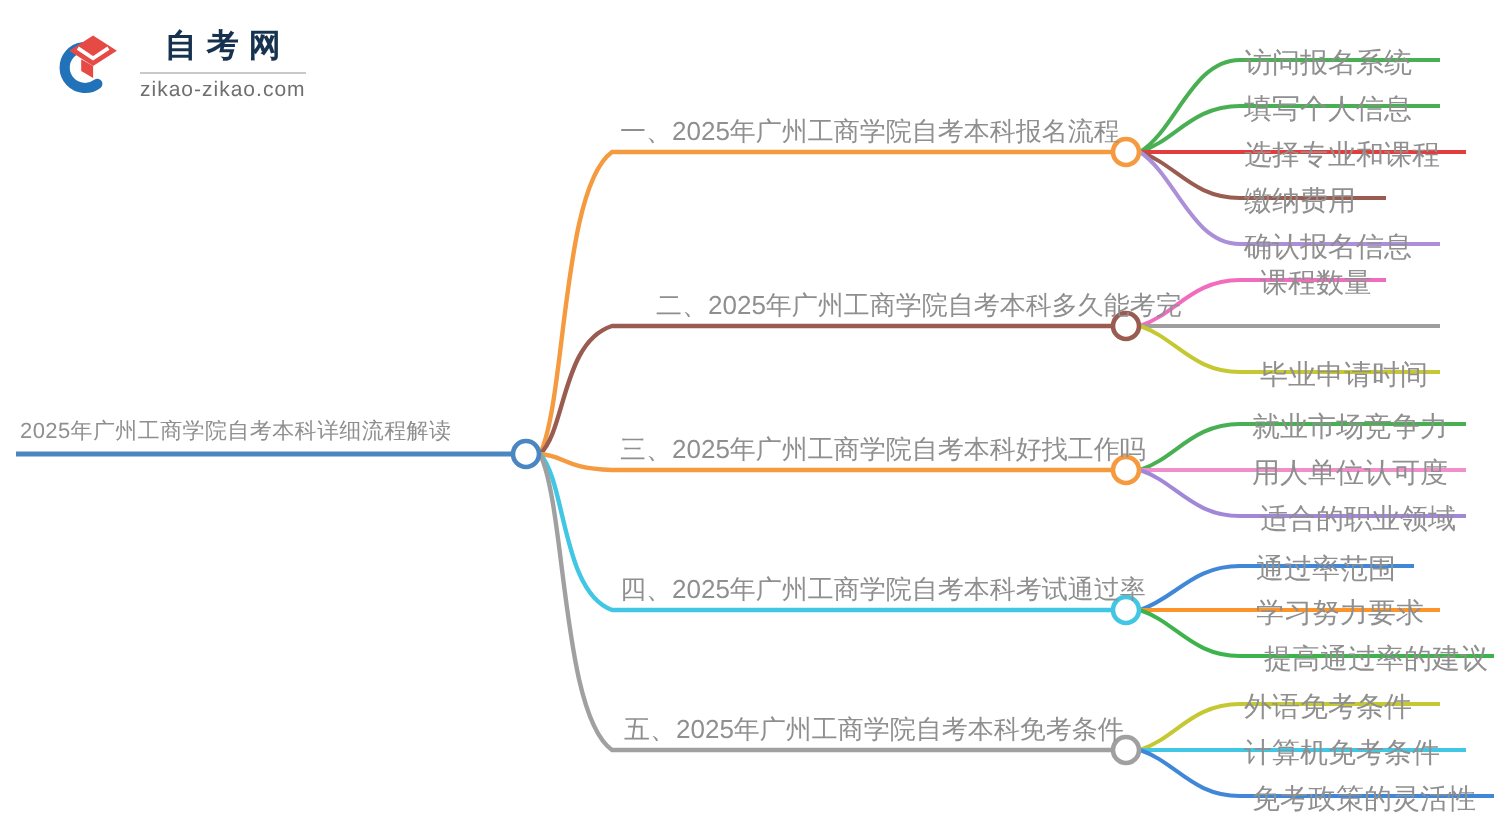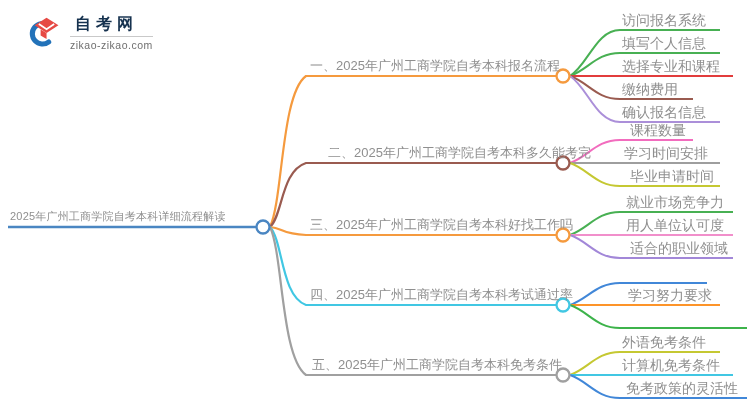--- a/index.html
+++ b/index.html
@@ -3,23 +3,23 @@
 <meta charset="utf-8">
 <title>2025年广州工商学院自考本科详细流程解读</title>
 <style>
   html,body{margin:0;padding:0;background:#fff;}
   body{font-family:"Liberation Sans","DejaVu Sans",sans-serif;}
   .canvas{position:relative;width:750px;height:410px;background:#ffffff;overflow:hidden;}
   .lines{position:absolute;left:0;top:0;width:750px;height:410px;}
   .lbl{position:absolute;height:18px;line-height:18px;color:#8f8f8f;white-space:nowrap;}
   .lbl.root{font-size:11px;letter-spacing:0.2px;}
   .lbl.branch{font-size:13px;}
-  .lbl.child{font-size:14px;}
+  .lbl.child{font-size:14px;margin-top:11px;}
   .logo{position:absolute;left:27px;top:14px;display:flex;align-items:center;gap:9px;}
-  .logo-text{display:flex;flex-direction:column;align-items:flex-start;}
+  .logo-text{display:flex;flex-direction:column;align-items:center;}
   .site-name{font-size:16px;font-weight:bold;color:#16324f;letter-spacing:5px;text-indent:5px;line-height:20px;}
   .logo-divider{width:100%;height:1px;background:#c9c9c9;margin:2px 0 2px 0;}
   .site-url{font-size:10.5px;color:#6f6f6f;letter-spacing:0.5px;line-height:12px;}
 </style>
 </head>
 <body>
 
 <div class="canvas">
 
   <svg class="lines" viewBox="0 0 750 410">
@@ -84,26 +84,27 @@
   <div class="lbl branch" style="left:310px;top:286px;">四、2025年广州工商学院自考本科考试通过率</div>
   <div class="lbl branch" style="left:312px;top:356px;">五、2025年广州工商学院自考本科免考条件</div>
 
   <div class="lbl child" style="left:622px;top:11px;">访问报名系统</div>
   <div class="lbl child" style="left:622px;top:34px;">填写个人信息</div>
   <div class="lbl child" style="left:622px;top:57px;">选择专业和课程</div>
   <div class="lbl child" style="left:622px;top:80px;">缴纳费用</div>
   <div class="lbl child" style="left:622px;top:103px;">确认报名信息</div>
 
   <div class="lbl child" style="left:630px;top:121px;">课程数量</div>
-  <div class="lbl child" style="left:624px;top:144px;">学习时间安排</div>
   <div class="lbl child" style="left:630px;top:167px;">毕业申请时间</div>
 
   <div class="lbl child" style="left:626px;top:216px;">用人单位认可度</div>
   <div class="lbl child" style="left:626px;top:193px;">就业市场竞争力</div>
   <div class="lbl child" style="left:630px;top:239px;">适合的职业领域</div>
 
+  <div class="lbl child" style="left:628px;top:264px;">通过率范围</div>
   <div class="lbl child" style="left:628px;top:286px;">学习努力要求</div>
+  <div class="lbl child" style="left:632px;top:309px;">提高通过率的建议</div>
 
   <div class="lbl child" style="left:622px;top:333px;">外语免考条件</div>
   <div class="lbl child" style="left:622px;top:356px;">计算机免考条件</div>
   <div class="lbl child" style="left:626px;top:379px;">免考政策的灵活性</div>
 
 </div>
 
 </body></html>

